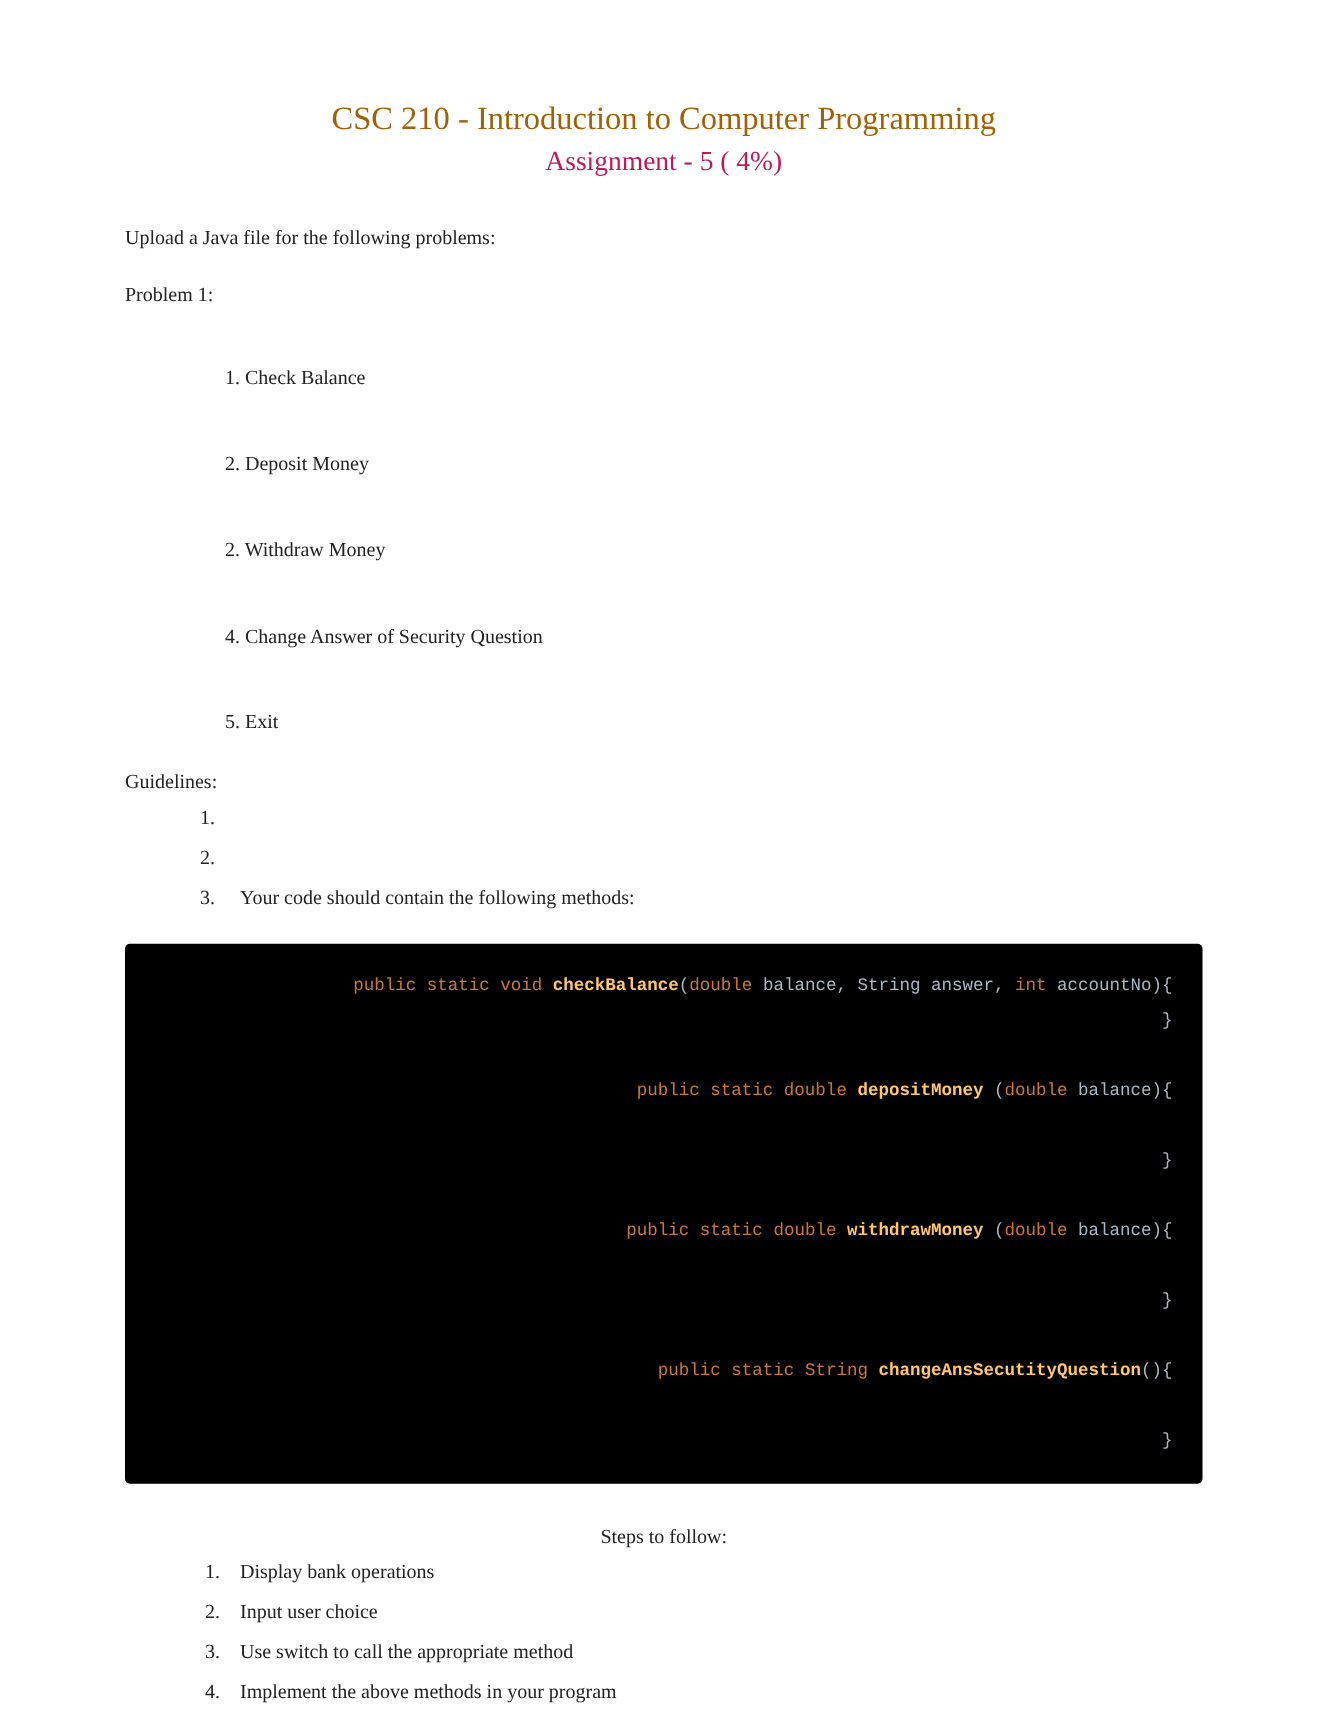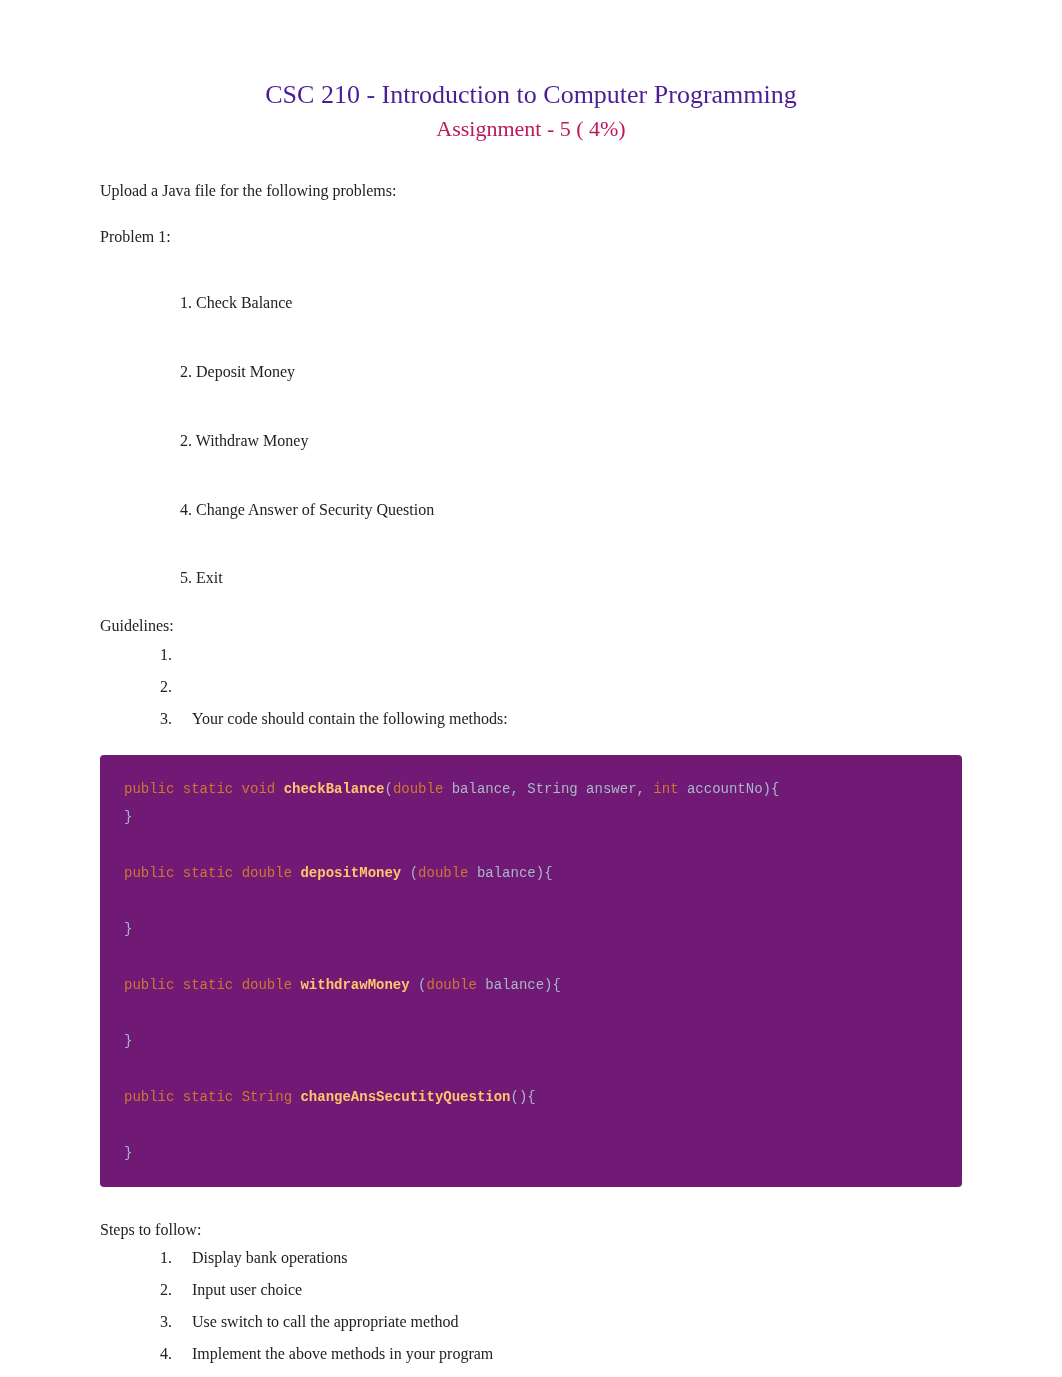--- a/index.html
+++ b/index.html
@@ -17,21 +17,21 @@
       min-height: 1377px;
       padding: 80px 100px 80px 100px;
     }
 
     .page-header {
       text-align: center;
       margin-bottom: 36px;
     }
 
     .course-title {
-      color: #4c1d95;
+      color: #a16207;
       font-size: 26px;
       font-weight: normal;
       margin-bottom: 6px;
     }
 
     .assignment-title {
       color: #be185d;
       font-size: 22px;
       font-weight: normal;
     }
@@ -72,28 +72,29 @@
       list-style: none;
       display: flex;
       gap: 12px;
     }
 
     .guidelines-list li .num {
       min-width: 20px;
     }
 
     .code-block {
-      background-color: #701a75;
+      background-color: #000000;
       color: #cccccc;
       border-radius: 4px;
       padding: 20px 24px;
       font-family: 'Courier New', Courier, monospace;
       font-size: 14px;
       line-height: 2.0;
       margin: 20px 0;
+      text-align: right;
     }
 
     .code-line {
       display: block;
       min-height: 1.4em;
     }
 
     .kw-keyword {
       color: #cc7832;
       
@@ -181,21 +182,21 @@
     <span class="code-line">&nbsp;</span>
     <span class="code-line"><span class="kw-keyword">public static </span><span class="kw-keyword">double</span><span class="kw-plain"> </span><span class="kw-method">withdrawMoney</span><span class="kw-plain"> (</span><span class="kw-keyword">double</span><span class="kw-plain">  balance){</span></span>
     <span class="code-line">&nbsp;</span>
     <span class="code-line"><span class="kw-plain">}</span></span>
     <span class="code-line">&nbsp;</span>
     <span class="code-line"><span class="kw-keyword">public static </span><span class="kw-keyword">String</span><span class="kw-plain"> </span><span class="kw-method">changeAnsSecutityQuestion</span><span class="kw-plain">(){</span></span>
     <span class="code-line">&nbsp;</span>
     <span class="code-line"><span class="kw-plain">}</span></span>
   </div>
 
-<div class="section" style="margin-top: 30px;">
+<div class="section" style="margin-top: 30px; text-align: center;">
   <p>Steps to follow:</p>
   <ul class="steps-list">
     <li>
       <span class="num">1.</span>
       <span>Display bank operations</span>
     </li>
     <li>
       <span class="num">2.</span>
       <span>Input user choice</span>
     </li>

